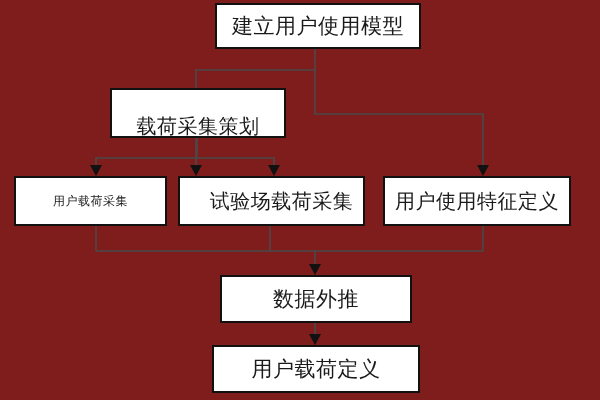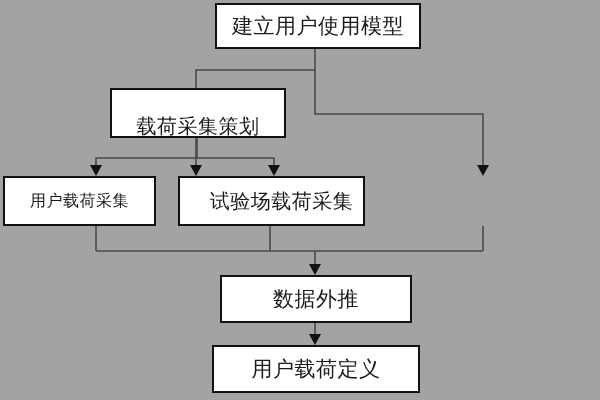--- a/index.html
+++ b/index.html
@@ -5,21 +5,21 @@
 <style>
   html, body {
     margin: 0;
     padding: 0;
     background: #ffffff;
   }
   #canvas {
     position: relative;
     width: 600px;
     height: 400px;
-    background: #a3a3a3;
+    background: #7f1d1d;
     overflow: hidden;
     font-family: "Liberation Serif", "DejaVu Serif", serif;
   }
   .node {
     position: absolute;
     box-sizing: border-box;
     background: #ffffff;
     border: 2px solid #111111;
     display: flex;
     align-items: center;
@@ -28,21 +28,21 @@
     letter-spacing: 0.5px;
     white-space: nowrap;
     user-select: none;
   }
   .node .label {
     display: block;
     line-height: 1;
   }
   #n-top      { left: 215px; top: 3px;   width: 206px; height: 46px; font-size: 21px; }
   #n-plan     { left: 110px; top: 88px;  width: 176px; height: 50px; font-size: 20px; align-items: flex-end; }
-  #n-user-col { left: 3px;  top: 176px; width: 153px; height: 50px; font-size: 16px; }
+  #n-user-col { left: 14px;  top: 176px; width: 153px; height: 50px; font-size: 12px; }
   #n-prov-col { left: 178px; top: 176px; width: 187px; height: 50px; font-size: 20px; padding-left: 20px; }
   #n-feature  { left: 383px; top: 176px; width: 188px; height: 50px; font-size: 20px; }
   #n-extrap   { left: 220px; top: 275px; width: 192px; height: 48px; font-size: 21px; }
   #n-define   { left: 212px; top: 345px; width: 208px; height: 48px; font-size: 21px; }
 
   .edge-layer {
     position: absolute;
     left: 0;
     top: 0;
     width: 600px;
@@ -97,20 +97,23 @@
   </div>
 
   <div class="node" id="n-user-col">
     <span class="label">用户载荷采集</span>
   </div>
 
   <div class="node" id="n-prov-col">
     <span class="label">试验场载荷采集</span>
   </div>
 
+  <div class="node" id="n-feature">
+    <span class="label">用户使用特征定义</span>
+  </div>
 
   <div class="node" id="n-define">
     <span class="label">用户载荷定义</span>
   </div>
 
   <div class="node" id="n-extrap">
     <span class="label">数据外推</span>
   </div>
 
 </div>

